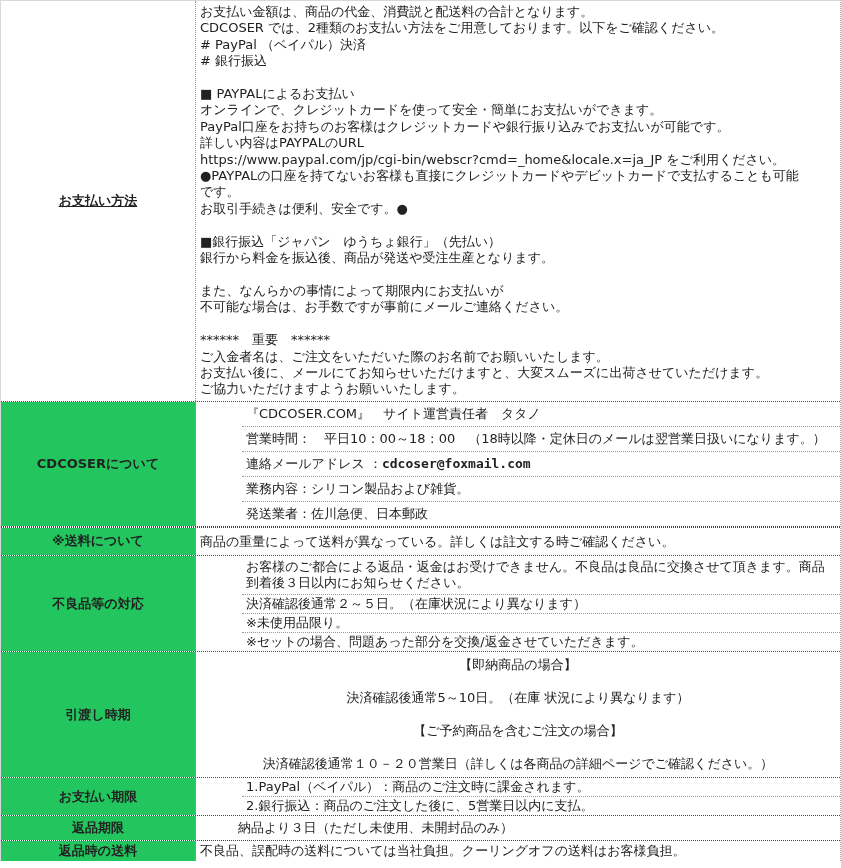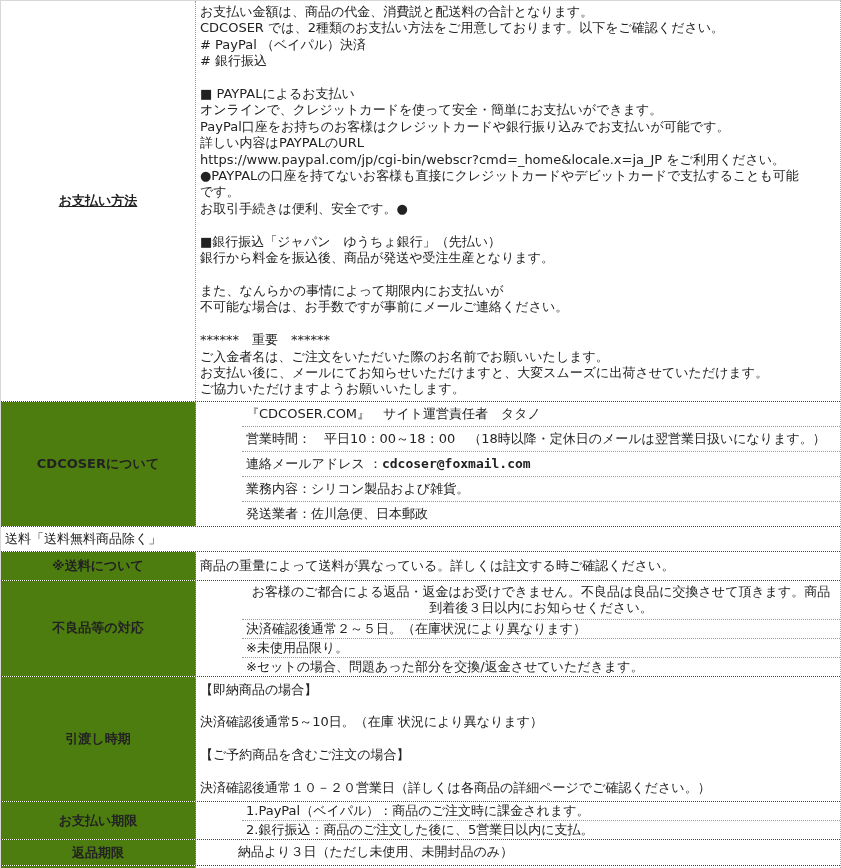--- a/index.html
+++ b/index.html
@@ -20,21 +20,21 @@
     display:flex;
     align-items:stretch;
   }
   .row + .row{
     border-top:1px dotted #444444;
   }
   .cell-h{
     flex:0 0 195px;
     width:195px;
     box-sizing:border-box;
-    background:#4d7c0f;
+    background:#22c55e;
     font-weight:bold;
     display:flex;
     align-items:center;
     justify-content:center;
     text-align:center;
     padding:2px 4px;
     border-right:1px dotted #999999;
     line-height:16px;
   }
   .cell-h.white{background:#ffffff;text-decoration:underline;}
@@ -105,41 +105,40 @@
     <div class="cell-c nopad">
       <div class="subrow">『CDCOSER.COM』　サイト運営責任者　タタノ</div>
       <div class="subrow">営業時間：　平日10：00～18：00　（18時以降・定休日のメールは翌営業日扱いになります。）</div>
       <div class="subrow"><span>連絡メールアドレス ：</span><span class="email">cdcoser@foxmail.com</span></div>
       <div class="subrow">業務内容：シリコン製品および雑貨。</div>
       <div class="subrow">発送業者：佐川急便、日本郵政</div>
     </div>
   </div>
 
   <div class="row">
-    <div class="cell-c" style="padding-top:4px;padding-bottom:4px;">送料「送料無料商品除く」</div>
   </div>
 
   <div class="row">
     <div class="cell-h">※送料について</div>
     <div class="cell-c" style="padding-top:6px;padding-bottom:5px;">商品の重量によって送料が異なっている。詳しくは註文する時ご確認ください。</div>
   </div>
 
   <div class="row">
     <div class="cell-h">不良品等の対応</div>
     <div class="cell-c nopad tight">
-      <div class="subrow" style="padding-top:3px;padding-bottom:3px;text-align:center;">お客様のご都合による返品・返金はお受けできません。不良品は良品に交換させて頂きます。商品到着後３日以内にお知らせください。</div>
+      <div class="subrow" style="padding-top:3px;padding-bottom:3px;">お客様のご都合による返品・返金はお受けできません。不良品は良品に交換させて頂きます。商品到着後３日以内にお知らせください。</div>
       <div class="subrow">決済確認後通常２～５日。（在庫状況により異なります）</div>
       <div class="subrow">※未使用品限り。</div>
       <div class="subrow">※セットの場合、問題あった部分を交換/返金させていただきます。</div>
     </div>
   </div>
 
   <div class="row">
     <div class="cell-h">引渡し時期</div>
-    <div class="cell-c" style="padding-top:5px;padding-bottom:5px;">【即納商品の場合】
+    <div class="cell-c" style="padding-top:5px;padding-bottom:5px;text-align:center;">【即納商品の場合】
 
 決済確認後通常5～10日。（在庫 状況により異なります）
 
 【ご予約商品を含むご注文の場合】
 
 決済確認後通常１０－２０営業日（詳しくは各商品の詳細ページでご確認ください。）</div>
   </div>
 
   <div class="row">
     <div class="cell-h">お支払い期限</div>

